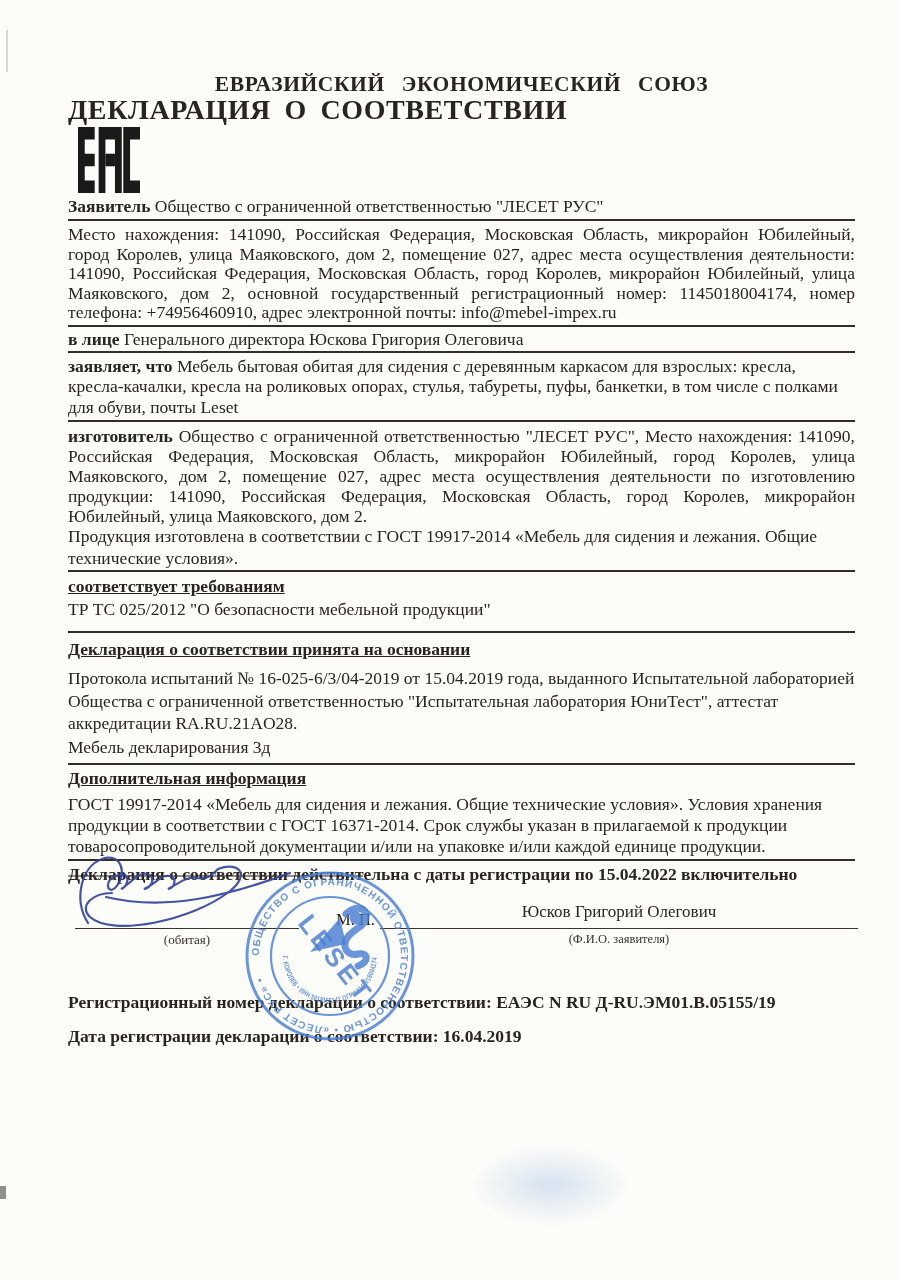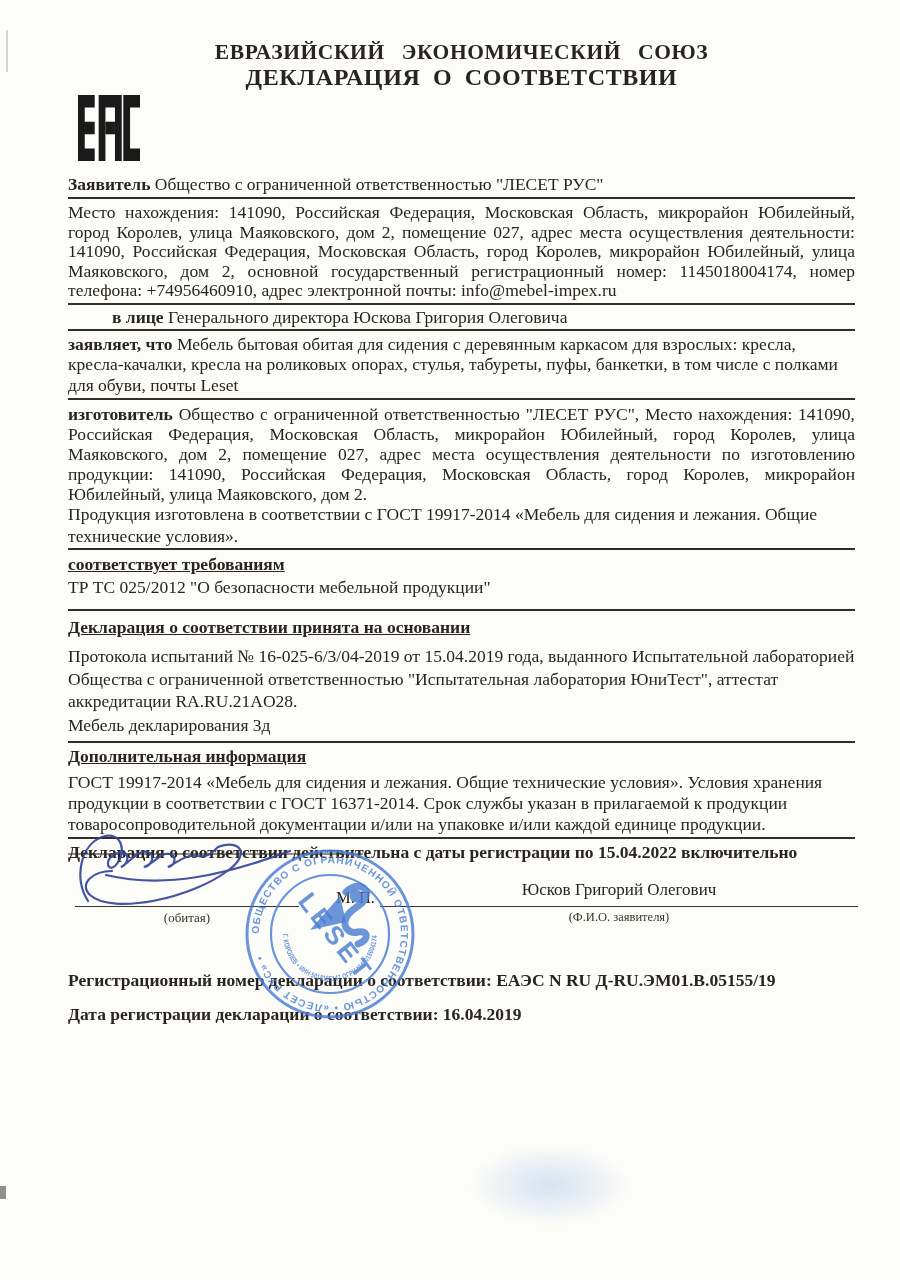--- a/index.html
+++ b/index.html
@@ -2,34 +2,34 @@
 <html><head>
 <meta charset="utf-8">
 <style>
   html,body{margin:0;padding:0;background:#e8e8e6;}
   .page{
     position:relative;width:900px;height:1280px;margin:0 auto;
     background:#fcfcf9;overflow:hidden;
     font-family:"Liberation Serif","DejaVu Serif",serif;
     color:#29241f;
   }
-  .content{padding:40px 45px 0 68px;}
+  .content{padding:72px 45px 0 68px;}
   p{margin:0;}
   .t1{font-weight:bold;font-size:21.5px;line-height:25px;text-align:center;letter-spacing:.6px;word-spacing:11px;}
-  .t2{font-weight:bold;font-size:24px;line-height:25px;text-align:center;letter-spacing:.6px;word-spacing:6px;}
+  .t2{font-weight:bold;font-size:28px;line-height:25px;letter-spacing:.6px;word-spacing:6px;}
   .eac{display:block;margin:5px 0 0 10px;}
   .row,.para{font-size:17.5px;}
   .just{text-align:justify;}
   .rule{height:0;border-top:2.2px solid #352e26;}
   .rule.thick{border-top-width:2.6px;}
-  .applicant{margin-top:13px;line-height:21px;font-family:Liberation Serif, serif;}
+  .applicant{margin-top:3px;line-height:21px;font-family:Liberation Serif, serif;}
   .r1{margin-top:2px;}
   .addr{margin-top:4px;line-height:19.6px;}
   .r2{margin-top:2px;}
-  .inface{margin-top:3px;line-height:19px;margin-left:44px;}
+  .inface{margin-top:3px;line-height:19px;}
   .r3{margin-top:2px;}
   .declares{margin-top:3px;line-height:20.5px;}
   .r4{margin-top:3px;}
   .manuf{margin-top:4px;line-height:20px;}
   .product{line-height:21.5px;}
   .tnved{margin-top:1px;line-height:21px;}
   .r5{margin-top:1px;}
   .h{font-size:17.5px;font-weight:bold;text-decoration:underline;}
   .complies-h{margin-top:4px;line-height:20px;}
   .trts{margin-top:3px;line-height:21px;}

